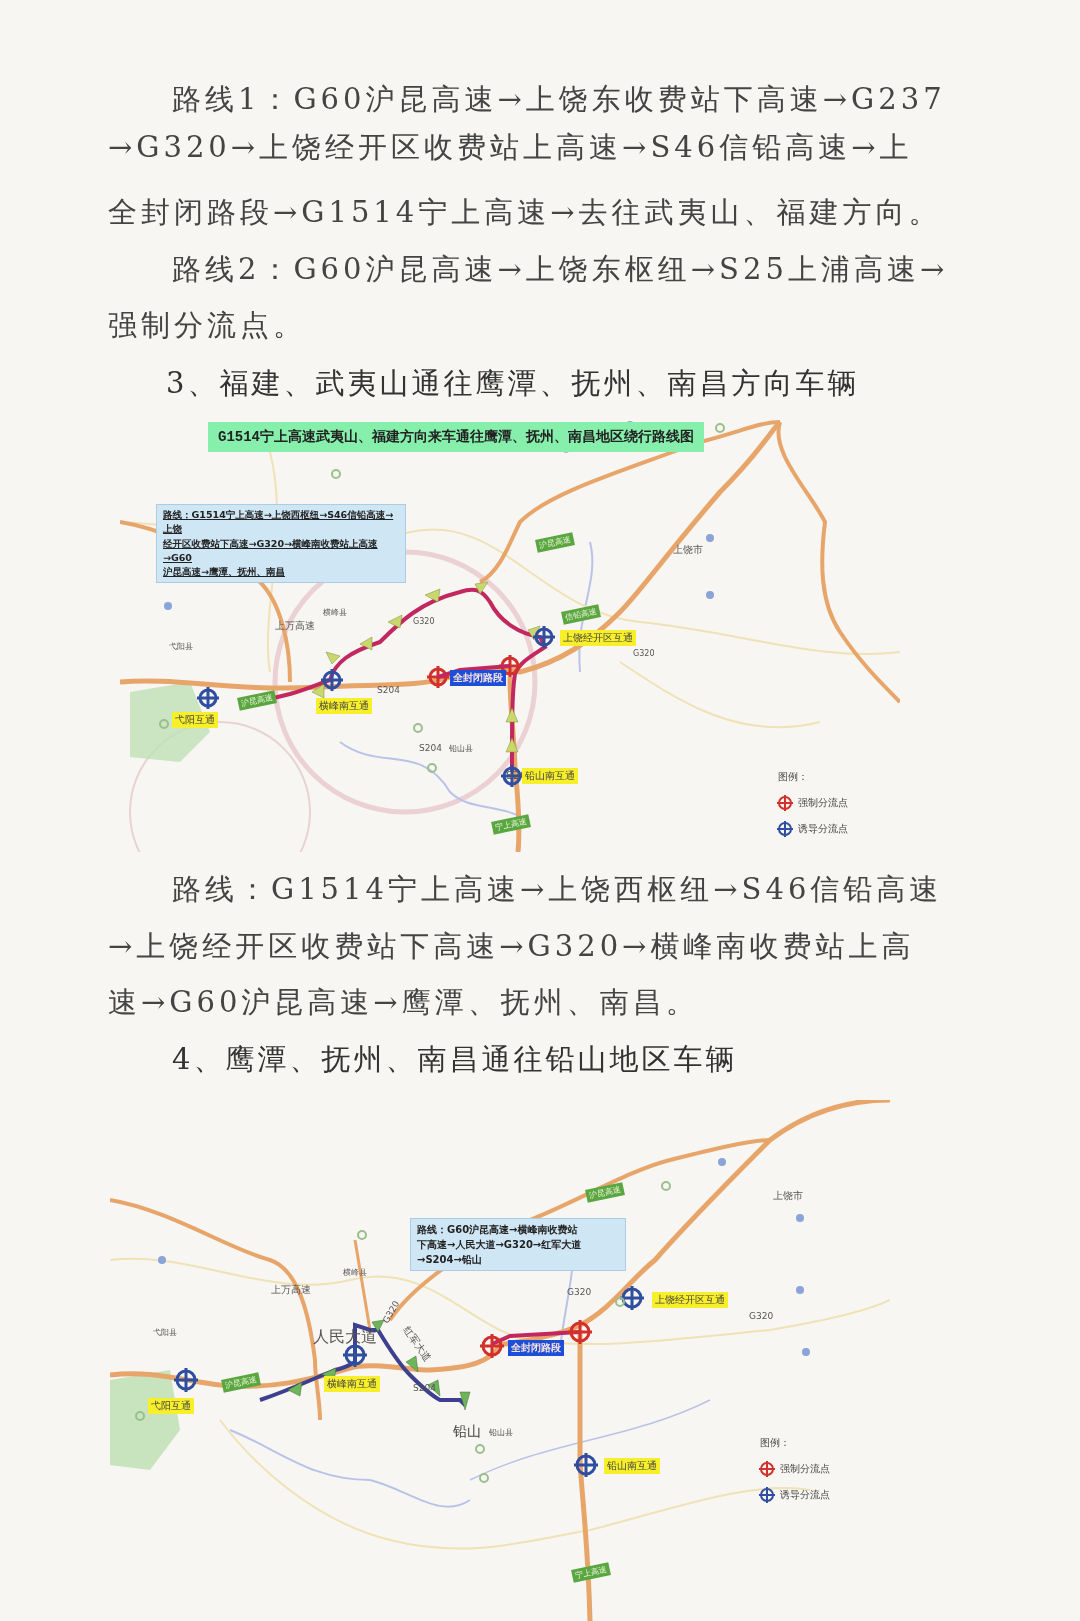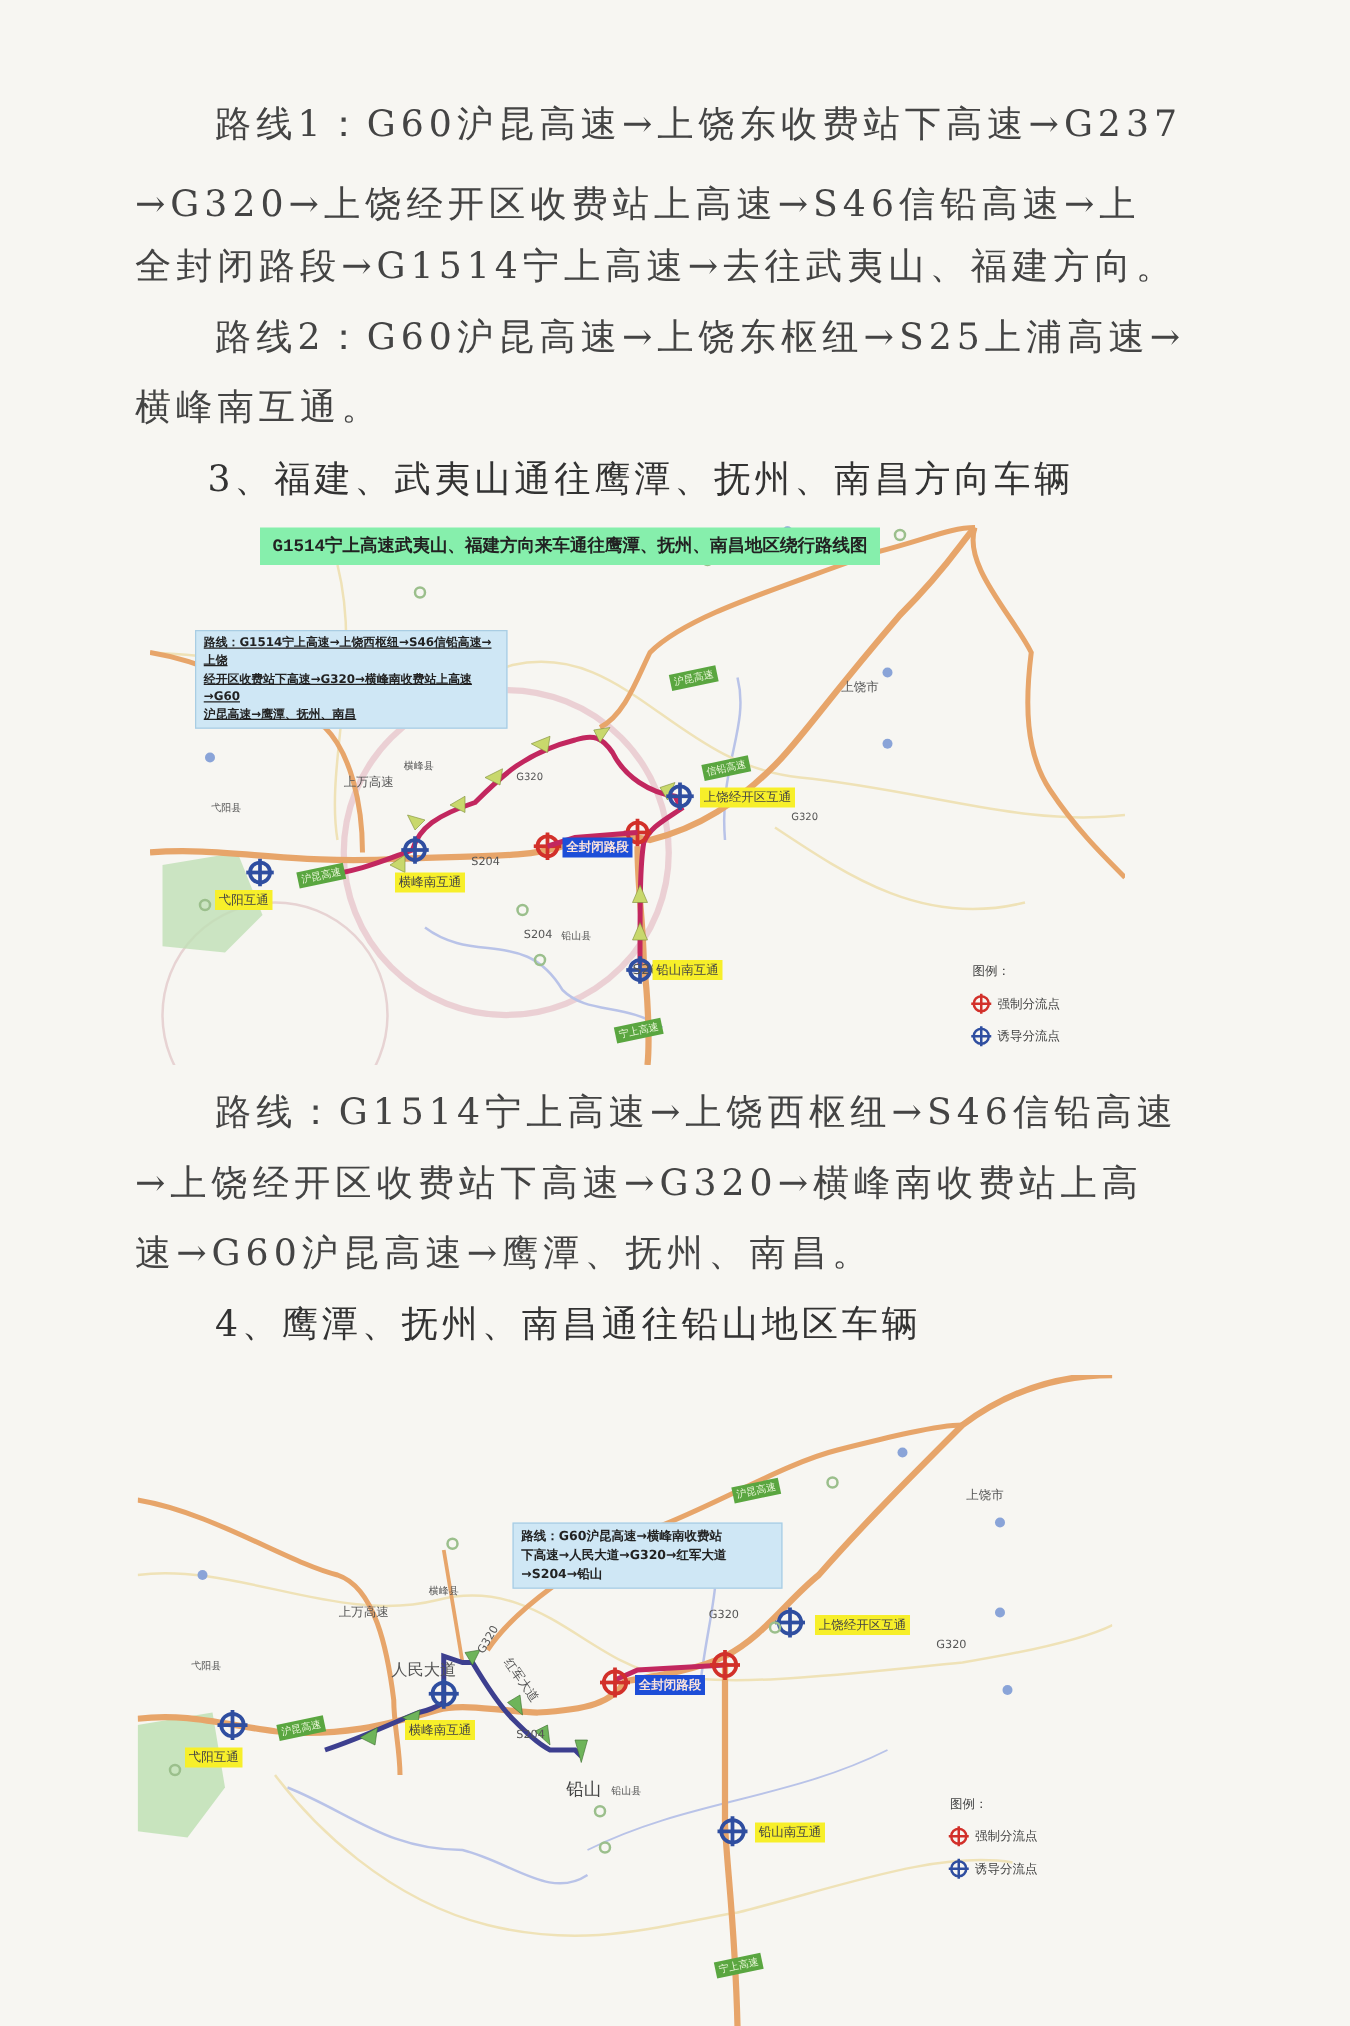--- a/index.html
+++ b/index.html
@@ -32,24 +32,24 @@
   .legend .row { display: flex; align-items: center; gap: 6px; margin-top: 12px; }
   .legend .mk { width: 14px; height: 14px; border-radius: 50%; border: 2px solid; box-sizing: border-box; position: relative; }
   .legend .mk::before, .legend .mk::after { content: ""; position: absolute; background: currentColor; }
   .legend .mk::before { left: 50%; top: -3px; bottom: -3px; width: 2px; margin-left: -1px; }
   .legend .mk::after { top: 50%; left: -3px; right: -3px; height: 2px; margin-top: -1px; }
 </style>
 </head>
 <body>
 
 <div class="line" style="left:172px; top:80px;">路线1：G60沪昆高速→上饶东收费站下高速→G237</div>
-<div class="line" style="left:108px; top:144px;">→G320→上饶经开区收费站上高速→S46信铅高速→上</div>
+<div class="line" style="left:108px; top:128px;">→G320→上饶经开区收费站上高速→S46信铅高速→上</div>
 <div class="line" style="left:108px; top:193px;">全封闭路段→G1514宁上高速→去往武夷山、福建方向。</div>
 <div class="line" style="left:172px; top:250px;">路线2：G60沪昆高速→上饶东枢纽→S25上浦高速→</div>
-<div class="line" style="left:108px; top:306px;">横峰南互通。</div>
+<div class="line" style="left:108px; top:306px;">强制分流点。</div>
 
 <div class="line heading" style="left:166px; top:364px;">3、福建、武夷山通往鹰潭、抚州、南昌方向车辆</div>
 
 <div class="map" style="left:120px; top:412px; width:780px; height:440px;">
   <svg width="780" height="440" viewBox="0 0 780 440">
 
     <circle cx="100" cy="400" r="90" fill="none" stroke="#e7d3d3" stroke-width="2"></circle>
 
     <path d="M10,280 L70,270 L90,320 L60,350 L10,345 Z" fill="#bfe0b5" opacity="0.8"></path>
 
@@ -248,21 +248,21 @@
   <div class="route-box" style="left:300px; top:118px; width:202px; font-size:10px; padding:3px 6px;">
     <div>路线：G60沪昆高速→横峰南收费站</div>
     <div>下高速→人民大道→G320→红军大道</div>
     <div>→S204→铅山</div>
   </div>
 
   <span class="tag plain" style="left:158px; top:182px;">上万高速</span>
   <span class="tag plain" style="left:230px; top:166px; font-size:8px;">横峰县</span>
   <span class="tag plain" style="left:40px; top:226px; font-size:8px;">弋阳县</span>
   <span class="tag plain" style="left:660px; top:88px;">上饶市</span>
-  <span class="tag plain" style="left:200px; top:226px; font-size:13px;">人民大道</span>
+  <span class="tag plain" style="left:200px; top:226px; font-size:16px;">人民大道</span>
   <span class="tag plain" style="left:266px; top:206px; font-size:9px; transform:rotate(-60deg);">G320</span>
   <span class="tag plain" style="left:284px; top:236px; font-size:10px; transform:rotate(55deg);">红军大道</span>
   <span class="tag plain" style="left:454px; top:186px; font-size:9px;">G320</span>
   <span class="tag plain" style="left:636px; top:210px; font-size:9px;">G320</span>
   <span class="tag plain" style="left:300px; top:282px; font-size:9px;">S204</span>
   <span class="tag big" style="left:340px; top:322px;">铅山</span>
   <span class="tag plain" style="left:376px; top:326px; font-size:8px;">铅山县</span>
 
   <span class="tag green" style="left:112px; top:276px;">沪昆高速</span>
   <span class="tag green" style="left:476px; top:86px;">沪昆高速</span>

